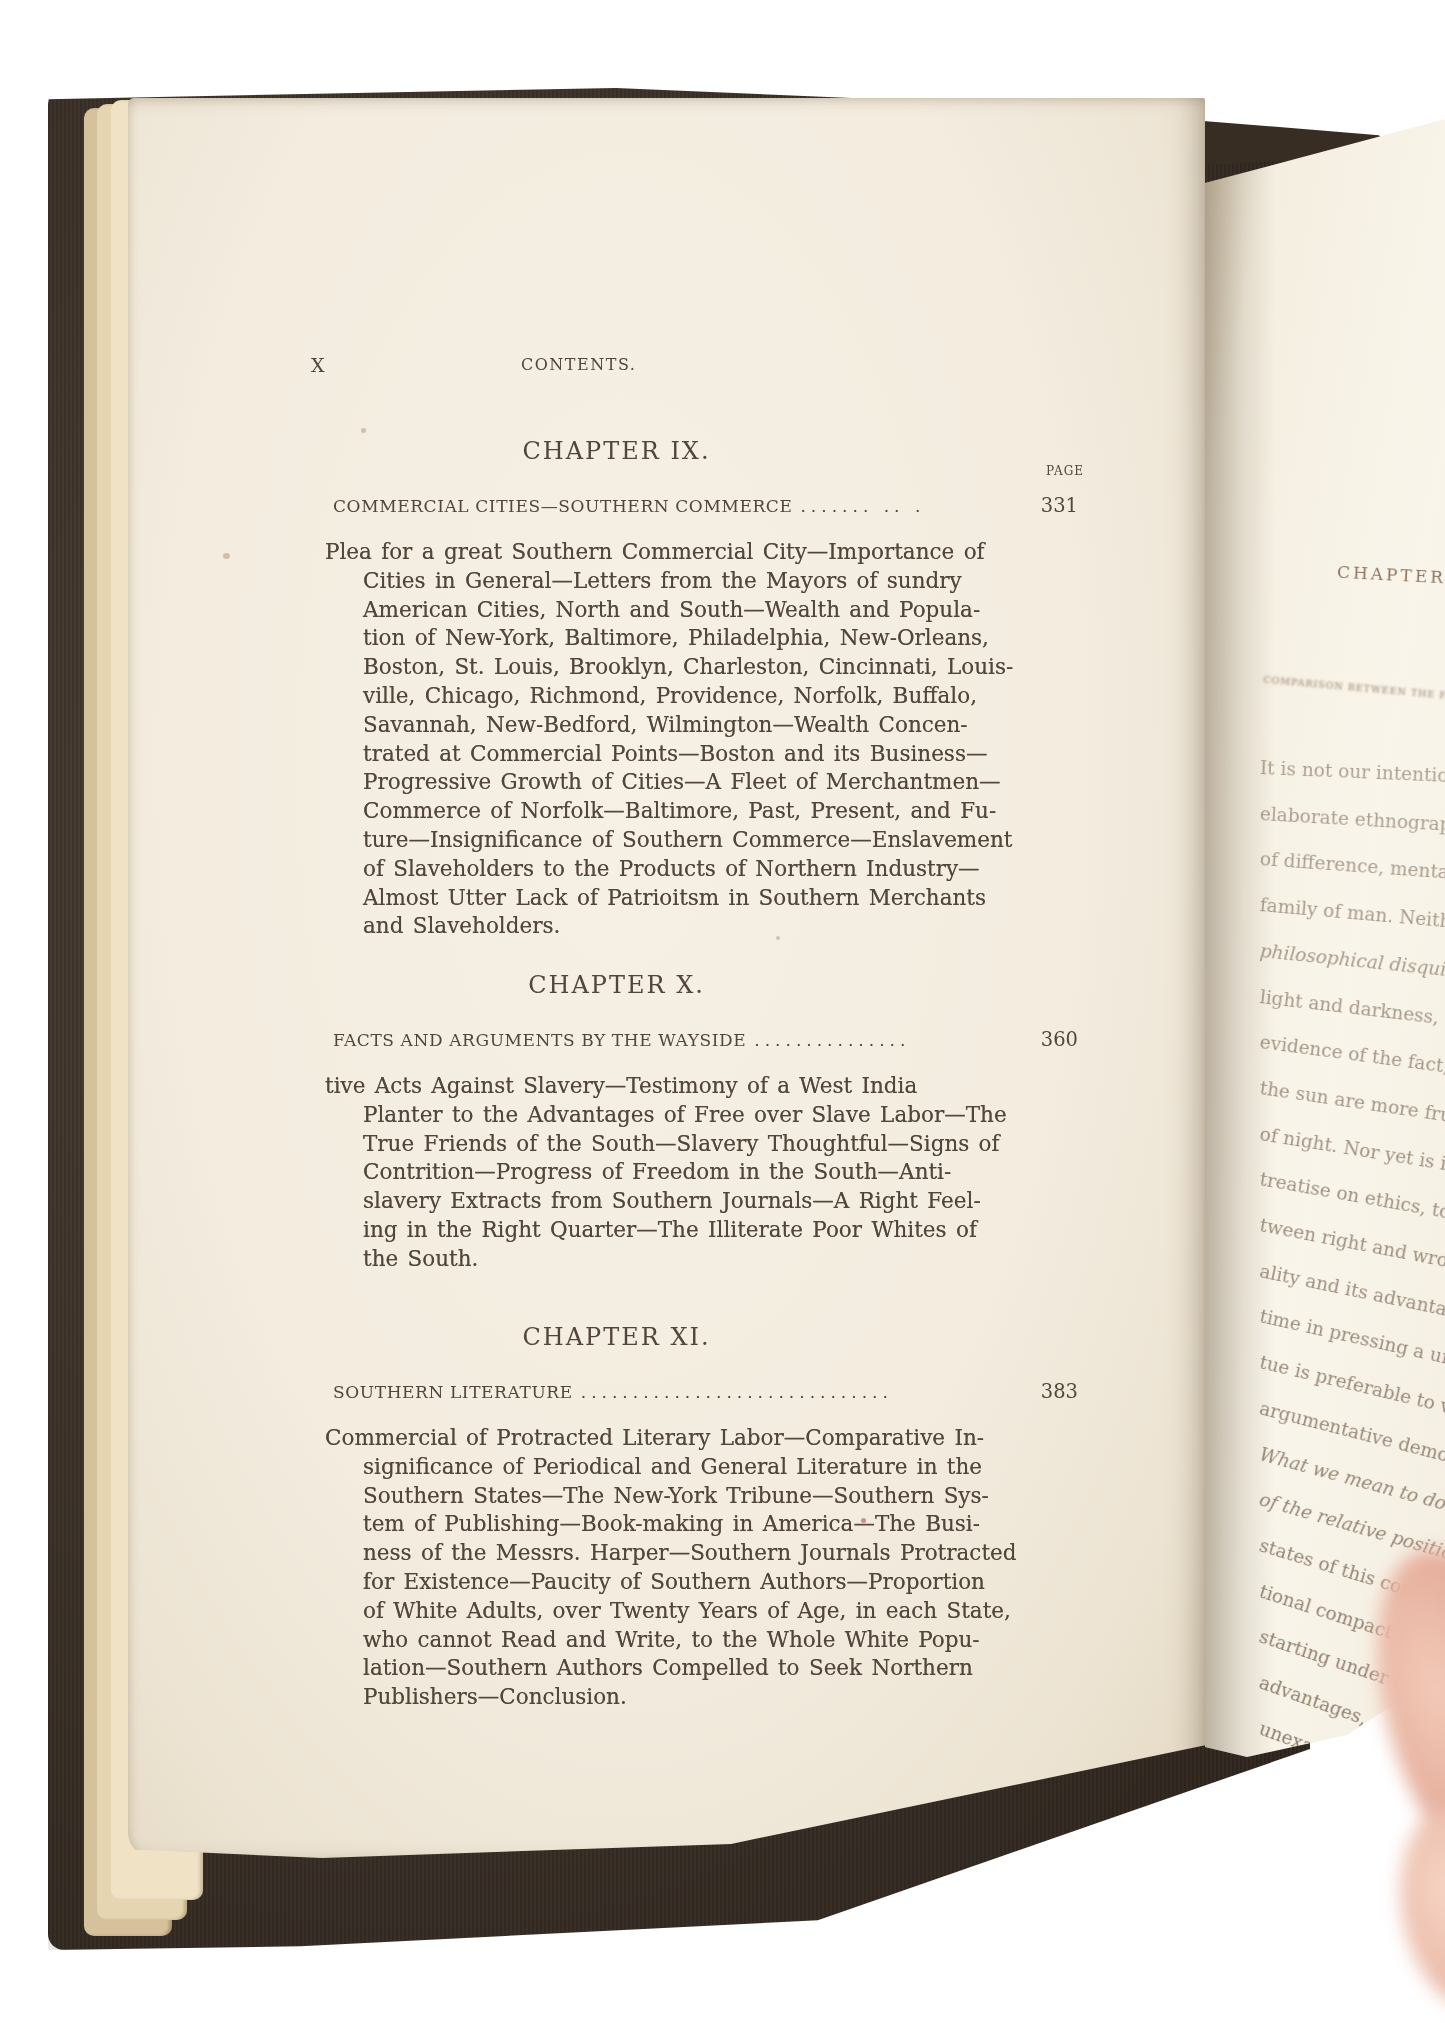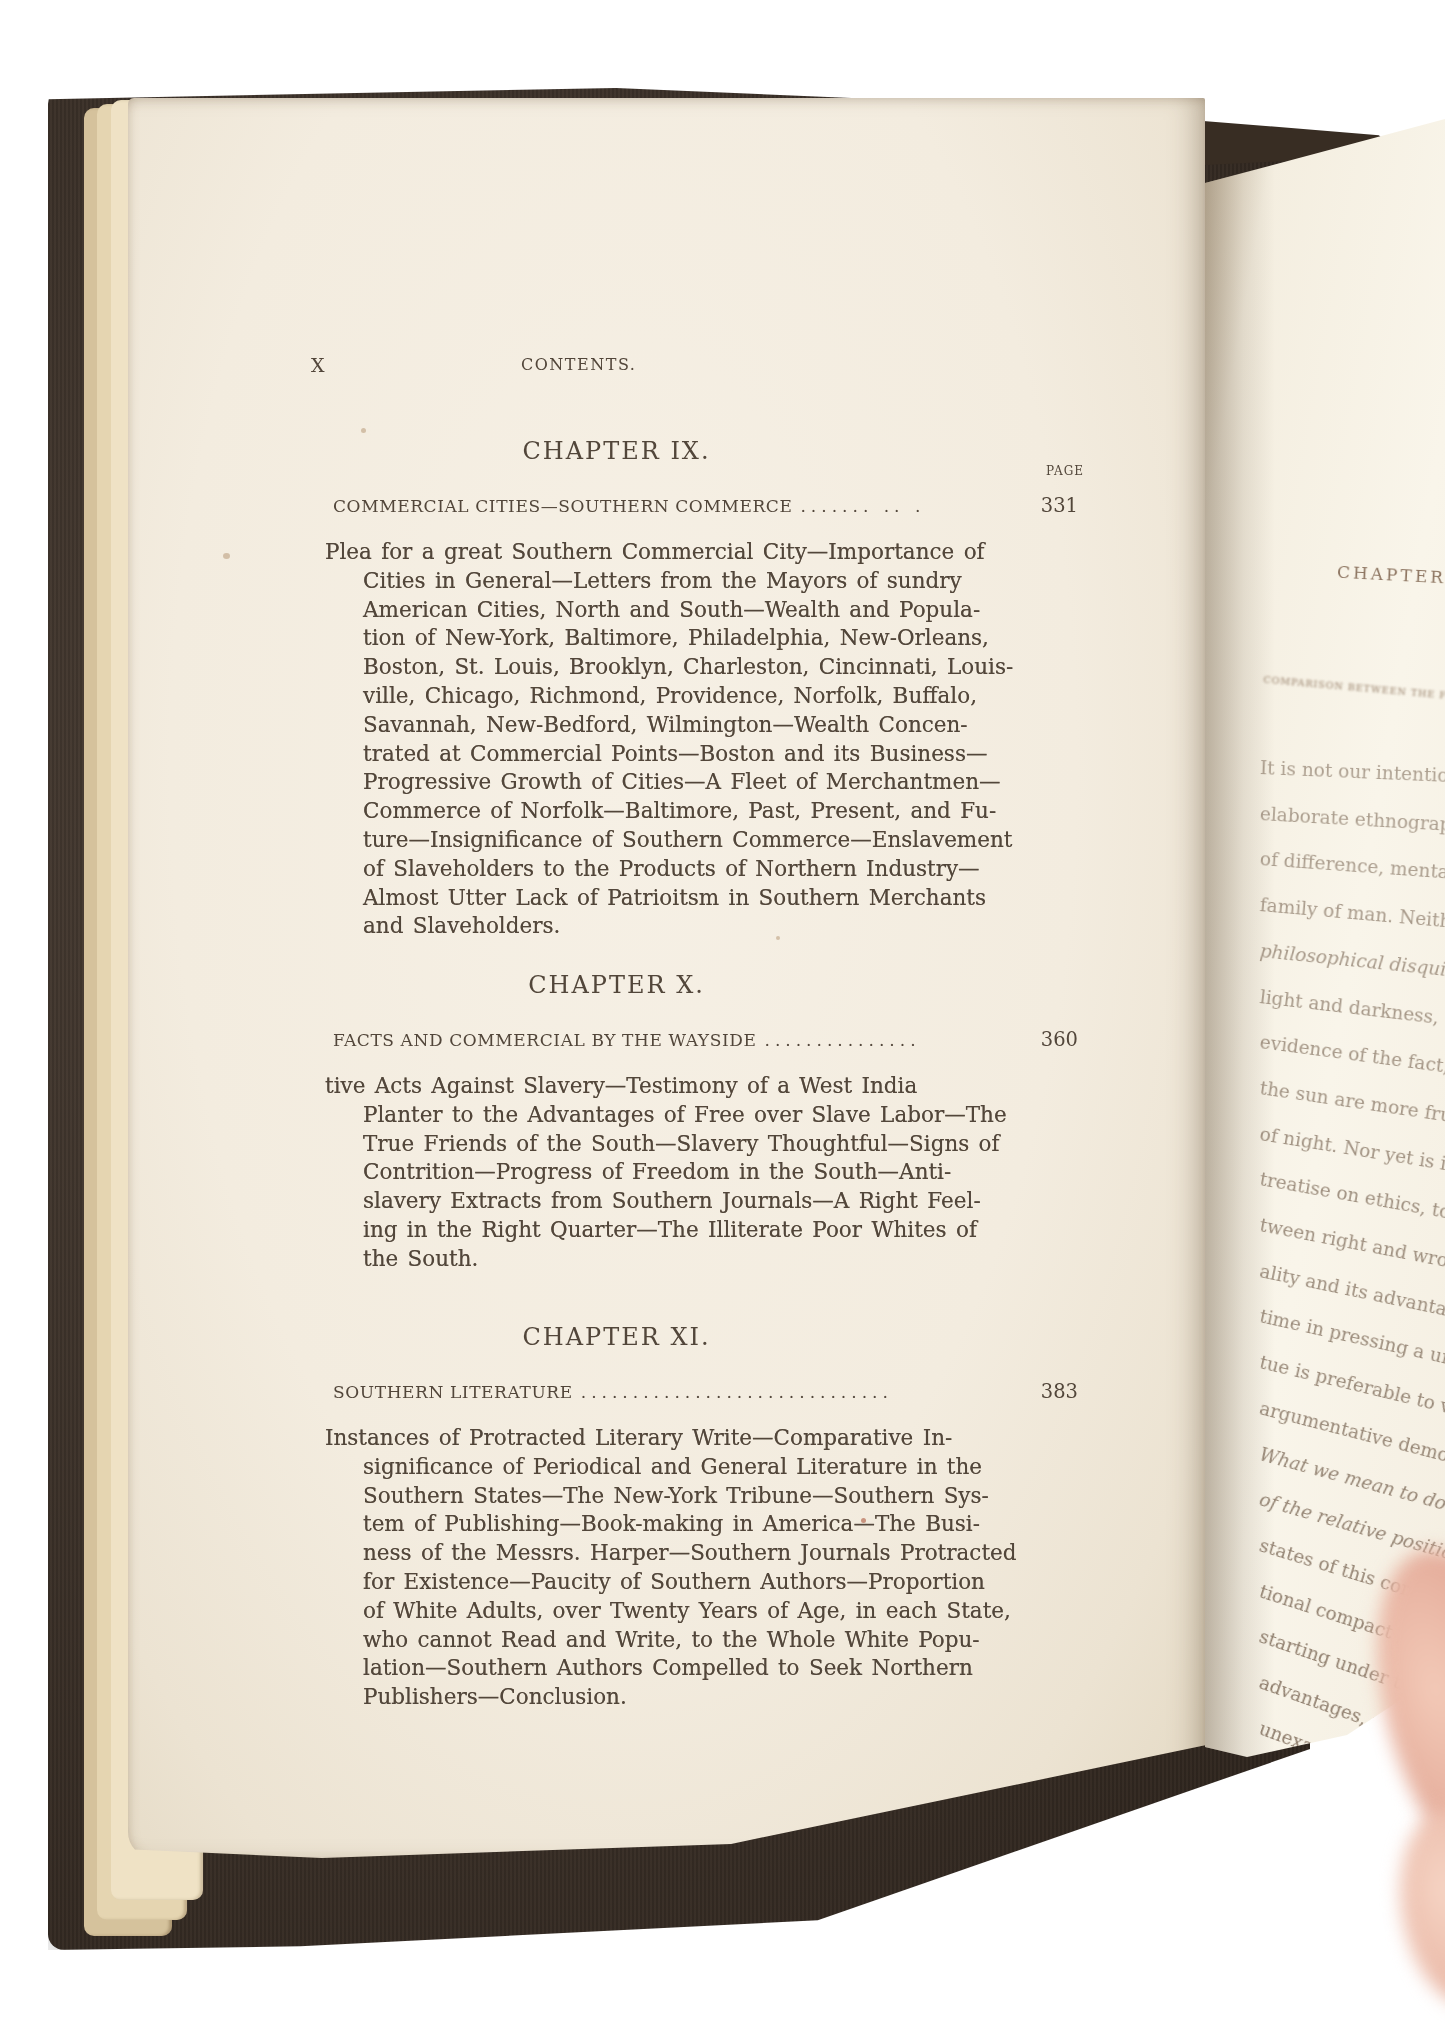--- a/index.html
+++ b/index.html
@@ -169,21 +169,21 @@
         <div class="sum-line">ture—Insignificance of Southern Commerce—Enslavement</div>
         <div class="sum-line">of Slaveholders to the Products of Northern Industry—</div>
         <div class="sum-line">Almost Utter Lack of Patrioitsm in Southern Merchants</div>
         <div class="sum-line">and Slaveholders.</div>
       </div>
   </div>
 
   <div class="tblock section sec-x">
     <div class="chap-heading">CHAPTER X.</div>
     <div class="toc-row">
-      <span class="toc-title">FACTS AND COMMERCIAL BY THE WAYSIDE</span>
+      <span class="toc-title">FACTS AND ARGUMENTS BY THE WAYSIDE</span>
       <span class="toc-leader">...............</span>
       <span class="toc-page">360</span>
     </div>
     <div class="summary">
         <div class="sum-line">tive Acts Against Slavery—Testimony of a West India</div>
         <div class="sum-line">Planter to the Advantages of Free over Slave Labor—The</div>
         <div class="sum-line">True Friends of the South—Slavery Thoughtful—Signs of</div>
         <div class="sum-line">Contrition—Progress of Freedom in the South—Anti-</div>
         <div class="sum-line">slavery Extracts from Southern Journals—A Right Feel-</div>
         <div class="sum-line">ing in the Right Quarter—The Illiterate Poor Whites of</div>
@@ -192,21 +192,21 @@
   </div>
 
   <div class="tblock section sec-xi">
     <div class="chap-heading">CHAPTER XI.</div>
     <div class="toc-row">
       <span class="toc-title">SOUTHERN LITERATURE</span>
       <span class="toc-leader">..............................</span>
       <span class="toc-page">383</span>
     </div>
     <div class="summary">
-        <div class="sum-line">Instances of Protracted Literary Write—Comparative In-</div>
+        <div class="sum-line">Commercial of Protracted Literary Labor—Comparative In-</div>
         <div class="sum-line">significance of Periodical and General Literature in the</div>
         <div class="sum-line">Southern States—The New-York Tribune—Southern Sys-</div>
         <div class="sum-line">tem of Publishing—Book-making in America—The Busi-</div>
         <div class="sum-line">ness of the Messrs. Harper—Southern Journals Protracted</div>
         <div class="sum-line">for Existence—Paucity of Southern Authors—Proportion</div>
         <div class="sum-line">of White Adults, over Twenty Years of Age, in each State,</div>
         <div class="sum-line">who cannot Read and Write, to the Whole White Popu-</div>
         <div class="sum-line">lation—Southern Authors Compelled to Seek Northern</div>
         <div class="sum-line">Publishers—Conclusion.</div>
       </div>

